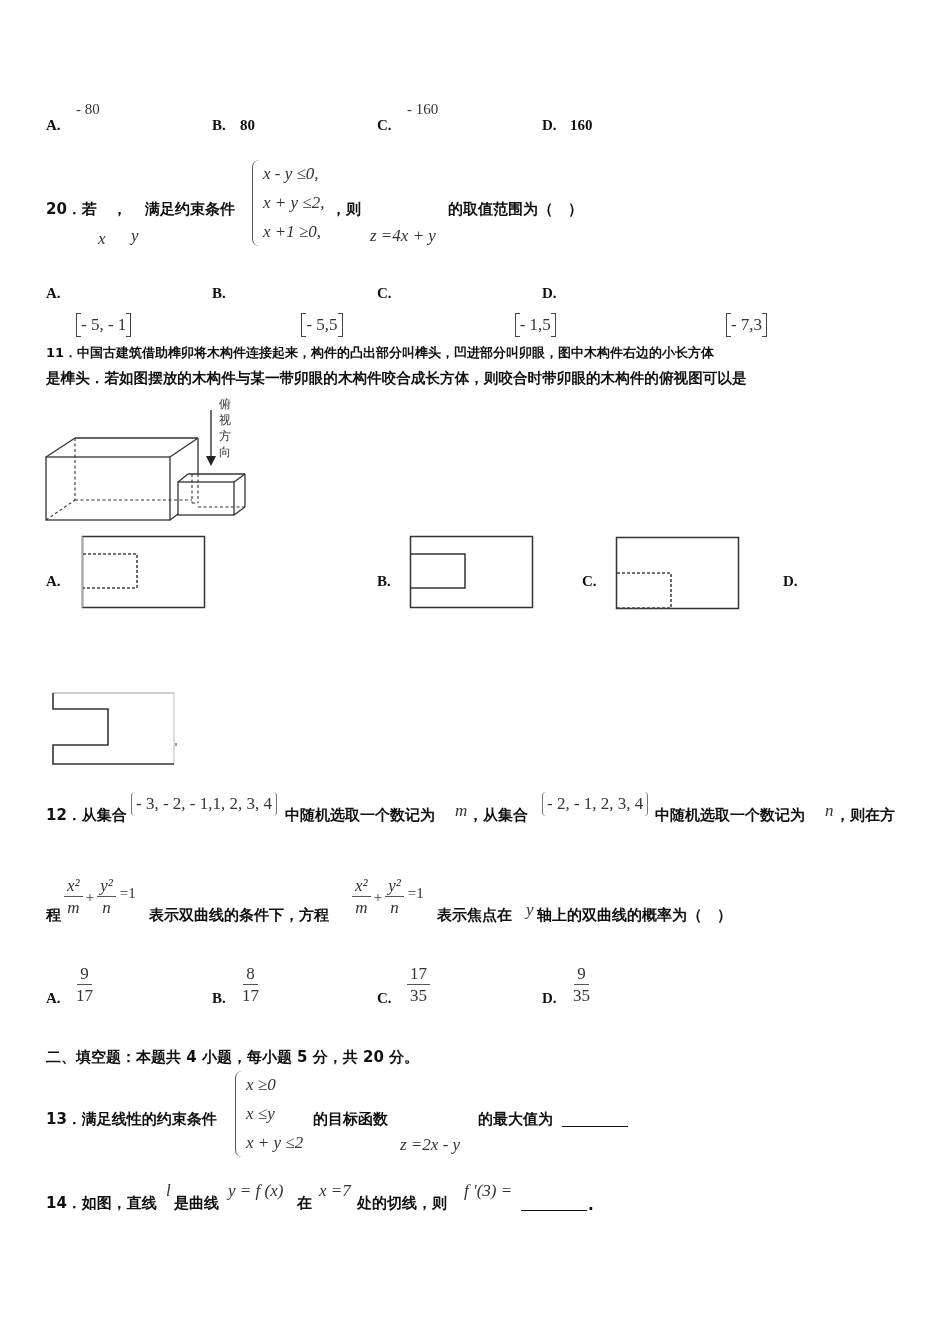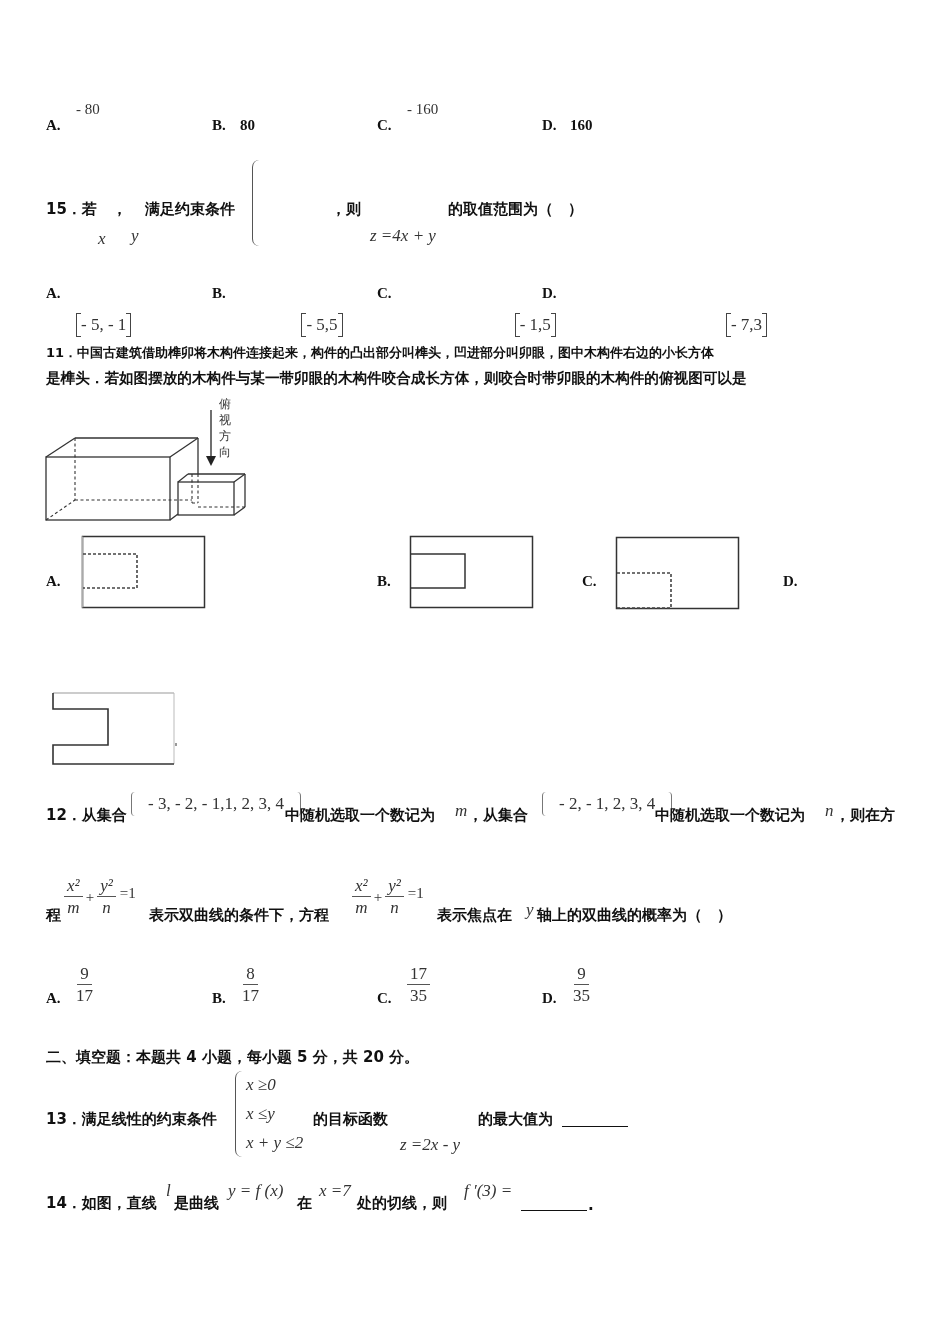--- a/index.html
+++ b/index.html
@@ -16,46 +16,51 @@
     .frac .num { padding: 0 3px; border-bottom: 1px solid #555; line-height: 20px; }
     .frac .den { line-height: 22px; }
     .brace-sys { display: flex; align-items: stretch; }
     .brace { width: 7px; border-left: 1px solid #555; border-top-left-radius: 7px; border-bottom-left-radius: 7px; margin-right: 3px; }
     .sys-lines { display: flex; flex-direction: column; justify-content: space-between; }
     .sys-lines div { font-family: "Liberation Serif", serif; font-size: 17px; color: #333; line-height: 28px; }
     .bracket { display: inline-block; border-left: 1px solid #444; border-right: 1px solid #444; padding: 0 4px; font-family: "Liberation Serif", serif; font-size: 17px; color: #333; line-height: 24px; position: relative; }
     .bracket::before, .bracket::after { content: ""; position: absolute; top: 0; bottom: 0; width: 4px; border-top: 1px solid #444; border-bottom: 1px solid #444; }
     .bracket::before { left: 0; }
     .bracket::after { right: 0; }
-    .curly { display: inline-block; font-family: "Liberation Serif", serif; font-size: 17px; color: #333; padding: 0 16px; border-left: 1px solid #777; border-right: 1px solid #777; border-radius: 4px; line-height: 24px; }
+    .curly { display: inline-block; font-family: "Liberation Serif", serif; font-size: 17px; color: #333; padding: 0 4px; border-left: 1px solid #777; border-right: 1px solid #777; border-radius: 4px; line-height: 24px; }
     .blank { display: inline-block; border-bottom: 1px solid #111; }
     svg { position: absolute; }
   </style>
 </head>
 <body>
 
 <div>
   <span class="abs opt" style="left:46px;top:117px;">A.</span>
   <span class="abs m" style="left:76px;top:101px;">- 80</span>
   <span class="abs opt" style="left:212px;top:117px;">B.</span>
   <span class="abs opt" style="left:240px;top:117px;">80</span>
   <span class="abs opt" style="left:377px;top:117px;">C.</span>
   <span class="abs m" style="left:407px;top:101px;">- 160</span>
   <span class="abs opt" style="left:542px;top:117px;">D.</span>
   <span class="abs opt" style="left:570px;top:117px;">160</span>
 </div>
 
 <div>
-  <span class="abs cn" style="left:46px;top:200px;">15．若</span>
+  <span class="abs cn" style="left:46px;top:200px;">20．若</span>
   <span class="abs cn" style="left:112px;top:200px;">，</span>
   <span class="abs mi" style="left:98px;top:229px;">x</span>
   <span class="abs mi" style="left:131px;top:226px;">y</span>
   <span class="abs cn" style="left:145px;top:200px;">满足约束条件</span>
   <div class="abs brace-sys" style="left:252px;top:160px;height:86px;">
     <div class="brace"></div>
+    <div class="sys-lines">
+      <div class="mi">x -  y ≤0,</div>
+      <div class="mi">x + y ≤2,</div>
+      <div class="mi">x +1 ≥0,</div>
+    </div>
   </div>
   <span class="abs cn" style="left:331px;top:200px;">，则</span>
   <span class="abs mi" style="left:370px;top:226px;">z =4x + y</span>
   <span class="abs cn" style="left:448px;top:200px;">的取值范围为（　）</span>
 
   <span class="abs opt" style="left:46px;top:285px;">A.</span>
   <span class="abs bracket" style="left:76px;top:270px;">- 5, - 1</span>
   <span class="abs opt" style="left:212px;top:285px;">B.</span>
   <span class="abs bracket" style="left:241px;top:270px;margin-top:43px;">- 5,5</span>
   <span class="abs opt" style="left:377px;top:285px;">C.</span>

